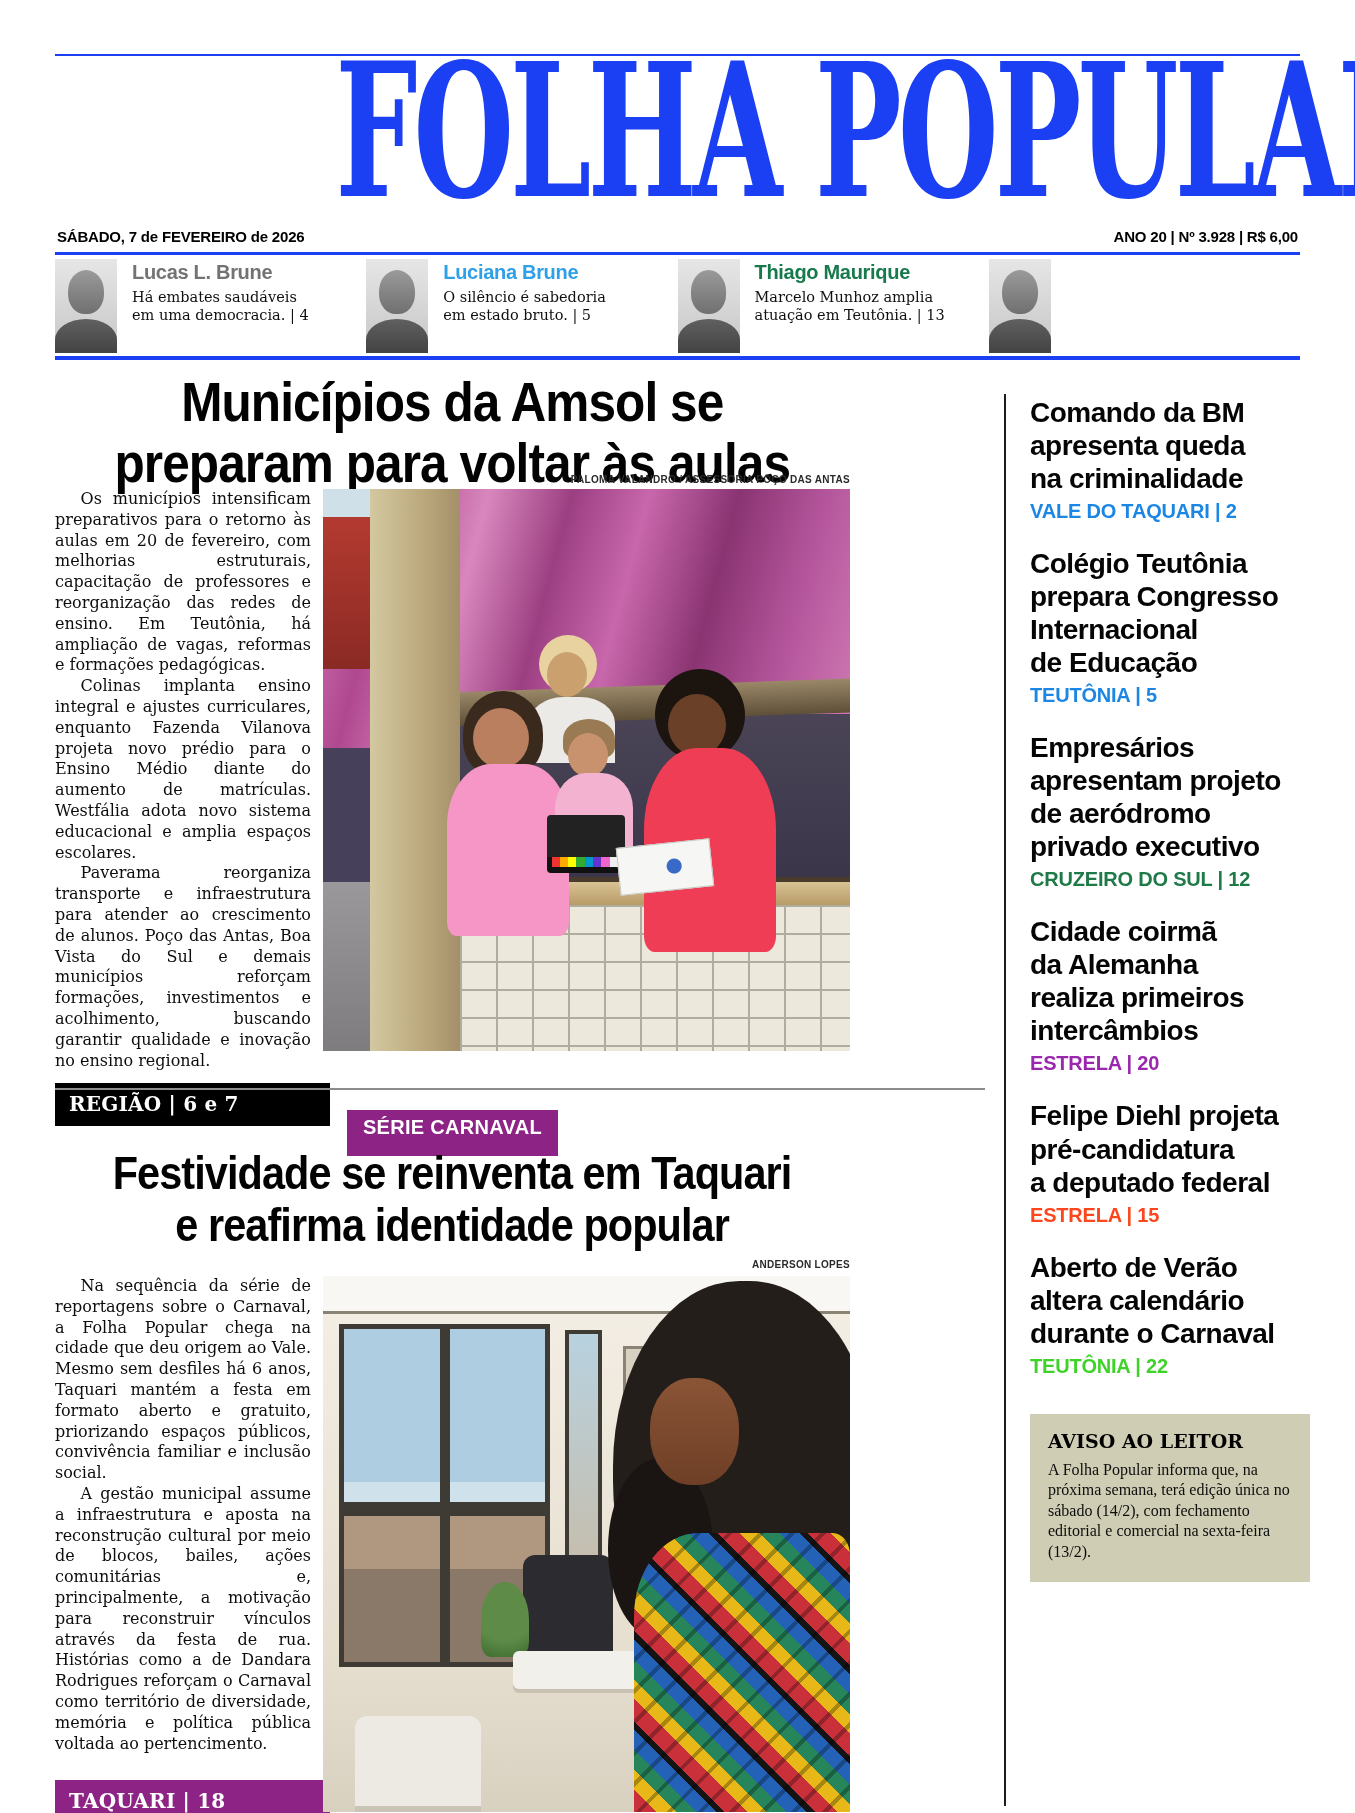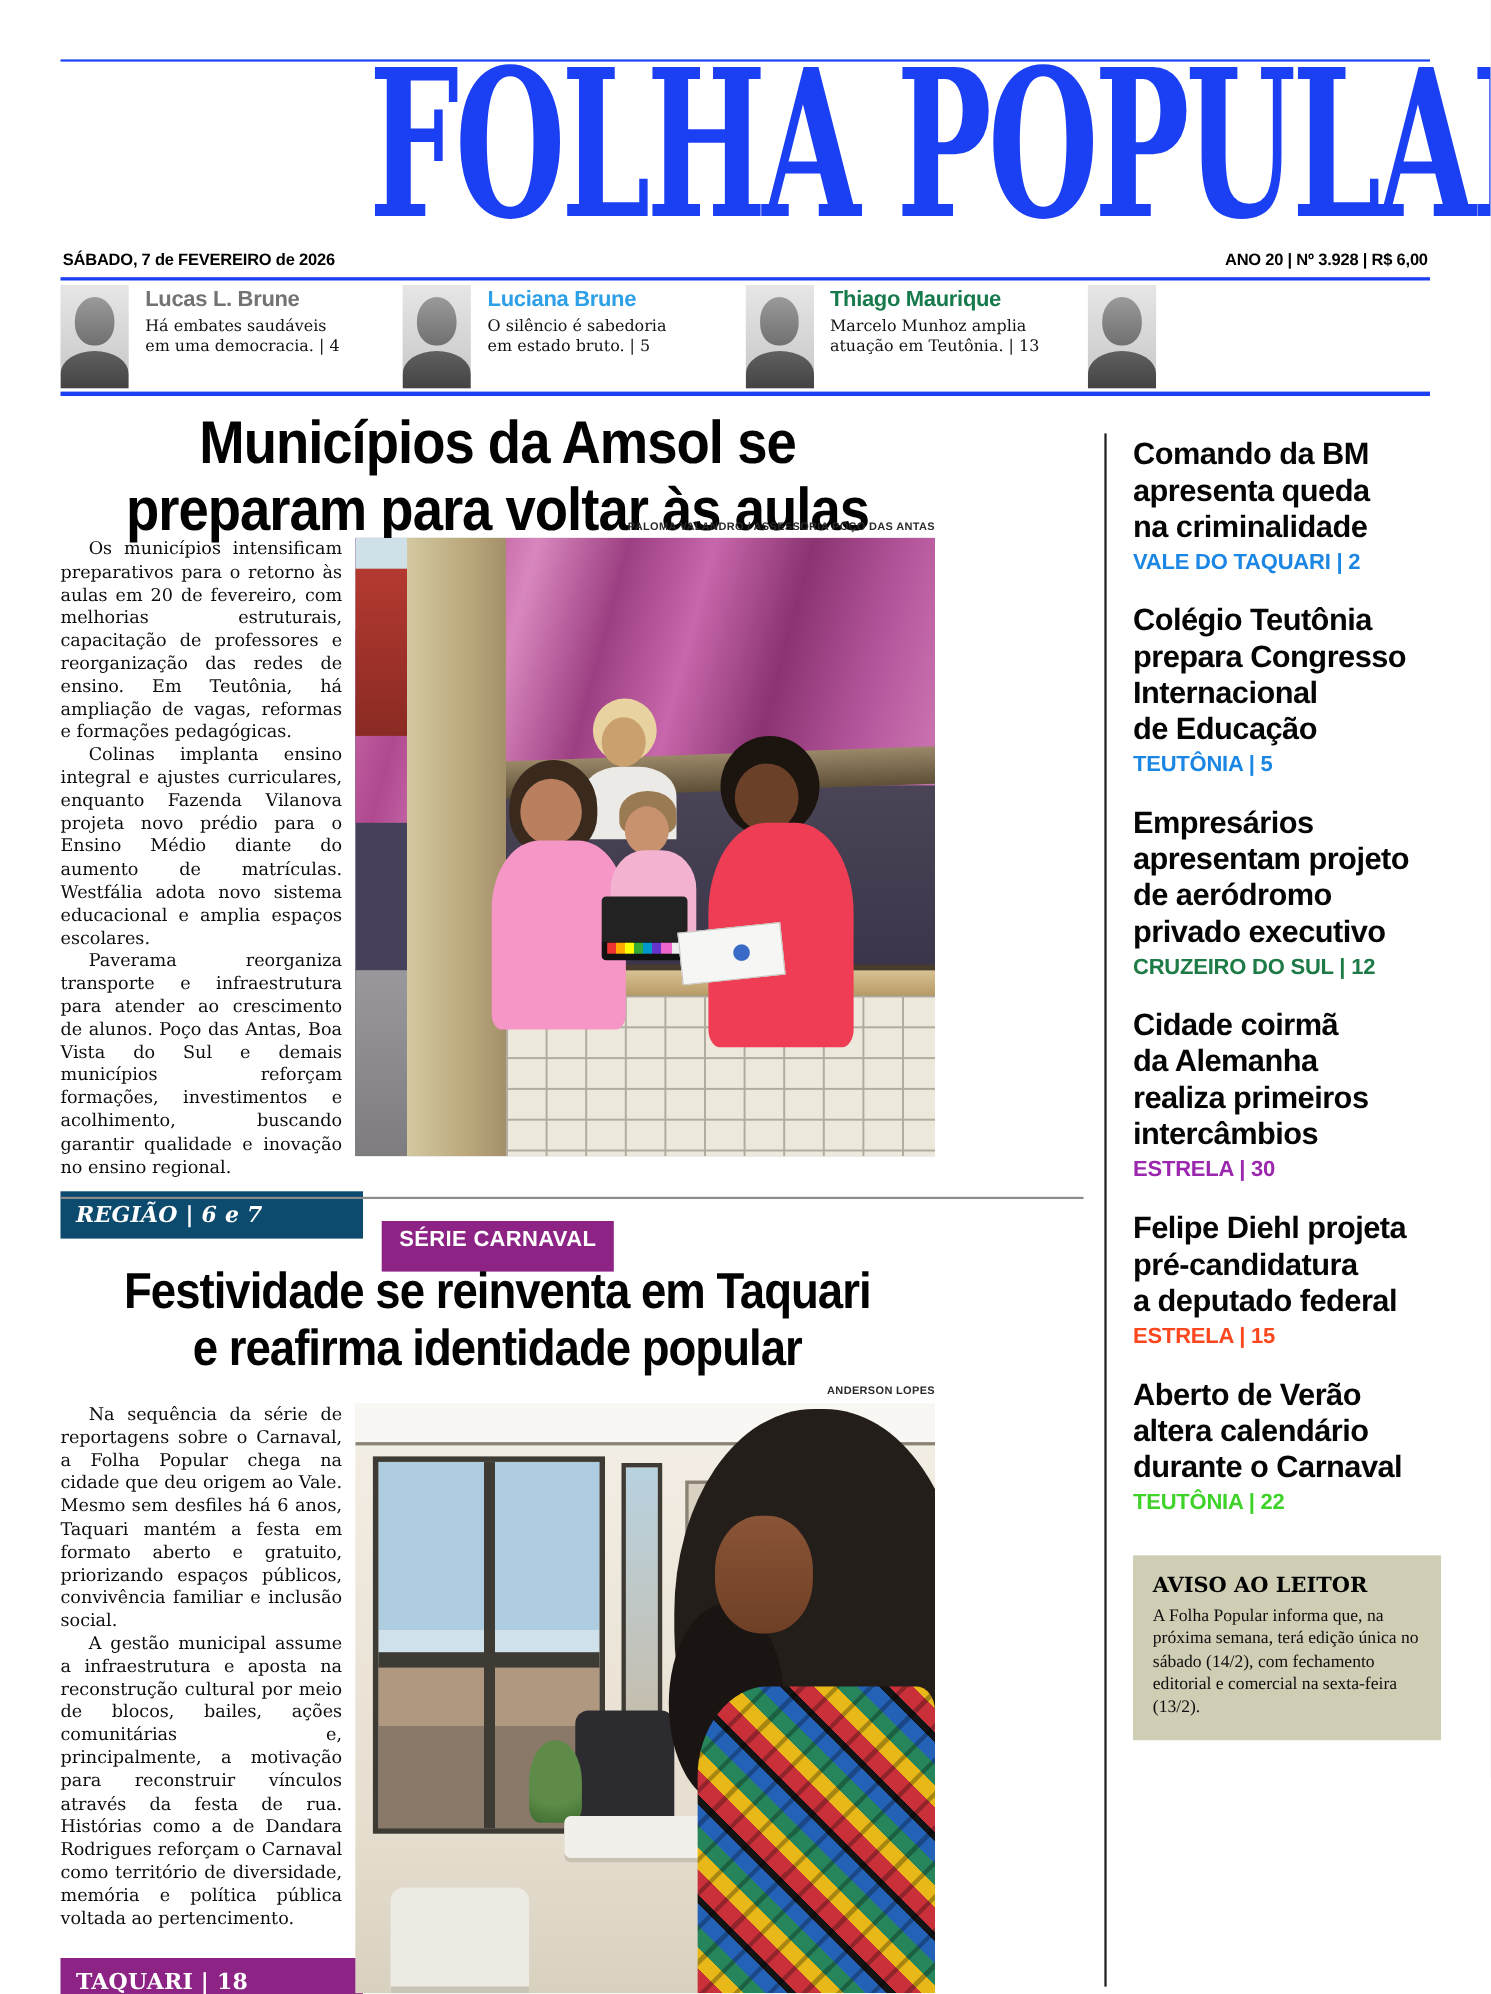--- a/index.html
+++ b/index.html
@@ -186,21 +186,21 @@
     <span class="headline-inner">Municípios da Amsol se
 preparam para voltar às aulas</span>
   </h1>
   <div class="photo-credit" id="credit-1">PALOMA VALANDRO / ASSESSORIA POÇO DAS ANTAS</div>
 
   <div class="article-body" id="article-1-body">
     <div class="text-col">
       <p>Os municípios intensificam preparativos para o retorno às aulas em 20 de fevereiro, com melhorias estruturais, capacitação de professores e reorganização das redes de ensino. Em Teutônia, há ampliação de vagas, reformas e formações pedagógicas.</p>
       <p>Colinas implanta ensino integral e ajustes curriculares, enquanto Fazenda Vilanova projeta novo prédio para o Ensino Médio diante do aumento de matrículas. Westfália adota novo sistema educacional e amplia espaços escolares.</p>
       <p>Paverama reorganiza transporte e infraestrutura para atender ao crescimento de alunos. Poço das Antas, Boa Vista do Sul e demais municípios reforçam formações, investimentos e acolhimento, buscando garantir qualidade e inovação no ensino regional.</p>
-      <span class="story-tag" id="region-tag" style="background-color: #0c4a6e; font-style: italic;">REGIÃO | 6 e 7</span>
+      <span class="story-tag" id="region-tag" style="background-color: #000000;">REGIÃO | 6 e 7</span>
     </div>
     <div class="photo" id="photo-1">
       <div class="p1-canopy"></div>
       <div class="p1-sky"></div>
       <div class="p1-redwall"></div>
       <div class="p1-interior"></div>
       <div class="p1-beam"></div>
       <div class="p1-floor"></div>
       <div class="p1-counter"></div>
       <div class="p1-counter-top"></div>
@@ -281,21 +281,21 @@
 apresentam projeto
 de aeródromo
 privado executivo</div>
       <div class="teaser-kicker" style="color: rgb(30, 122, 70);">CRUZEIRO DO SUL | 12</div>
     </div>
     <div class="teaser">
       <div class="teaser-headline">Cidade coirmã
 da Alemanha
 realiza primeiros
 intercâmbios</div>
-      <div class="teaser-kicker" style="color: rgb(154, 39, 173);">ESTRELA | 30</div>
+      <div class="teaser-kicker" style="color: rgb(154, 39, 173);">ESTRELA | 20</div>
     </div>
     <div class="teaser">
       <div class="teaser-headline">Felipe Diehl projeta
 pré-candidatura
 a deputado federal</div>
       <div class="teaser-kicker" style="color: rgb(252, 71, 30);">ESTRELA | 15</div>
     </div>
     <div class="teaser">
       <div class="teaser-headline">Aberto de Verão
 altera calendário

